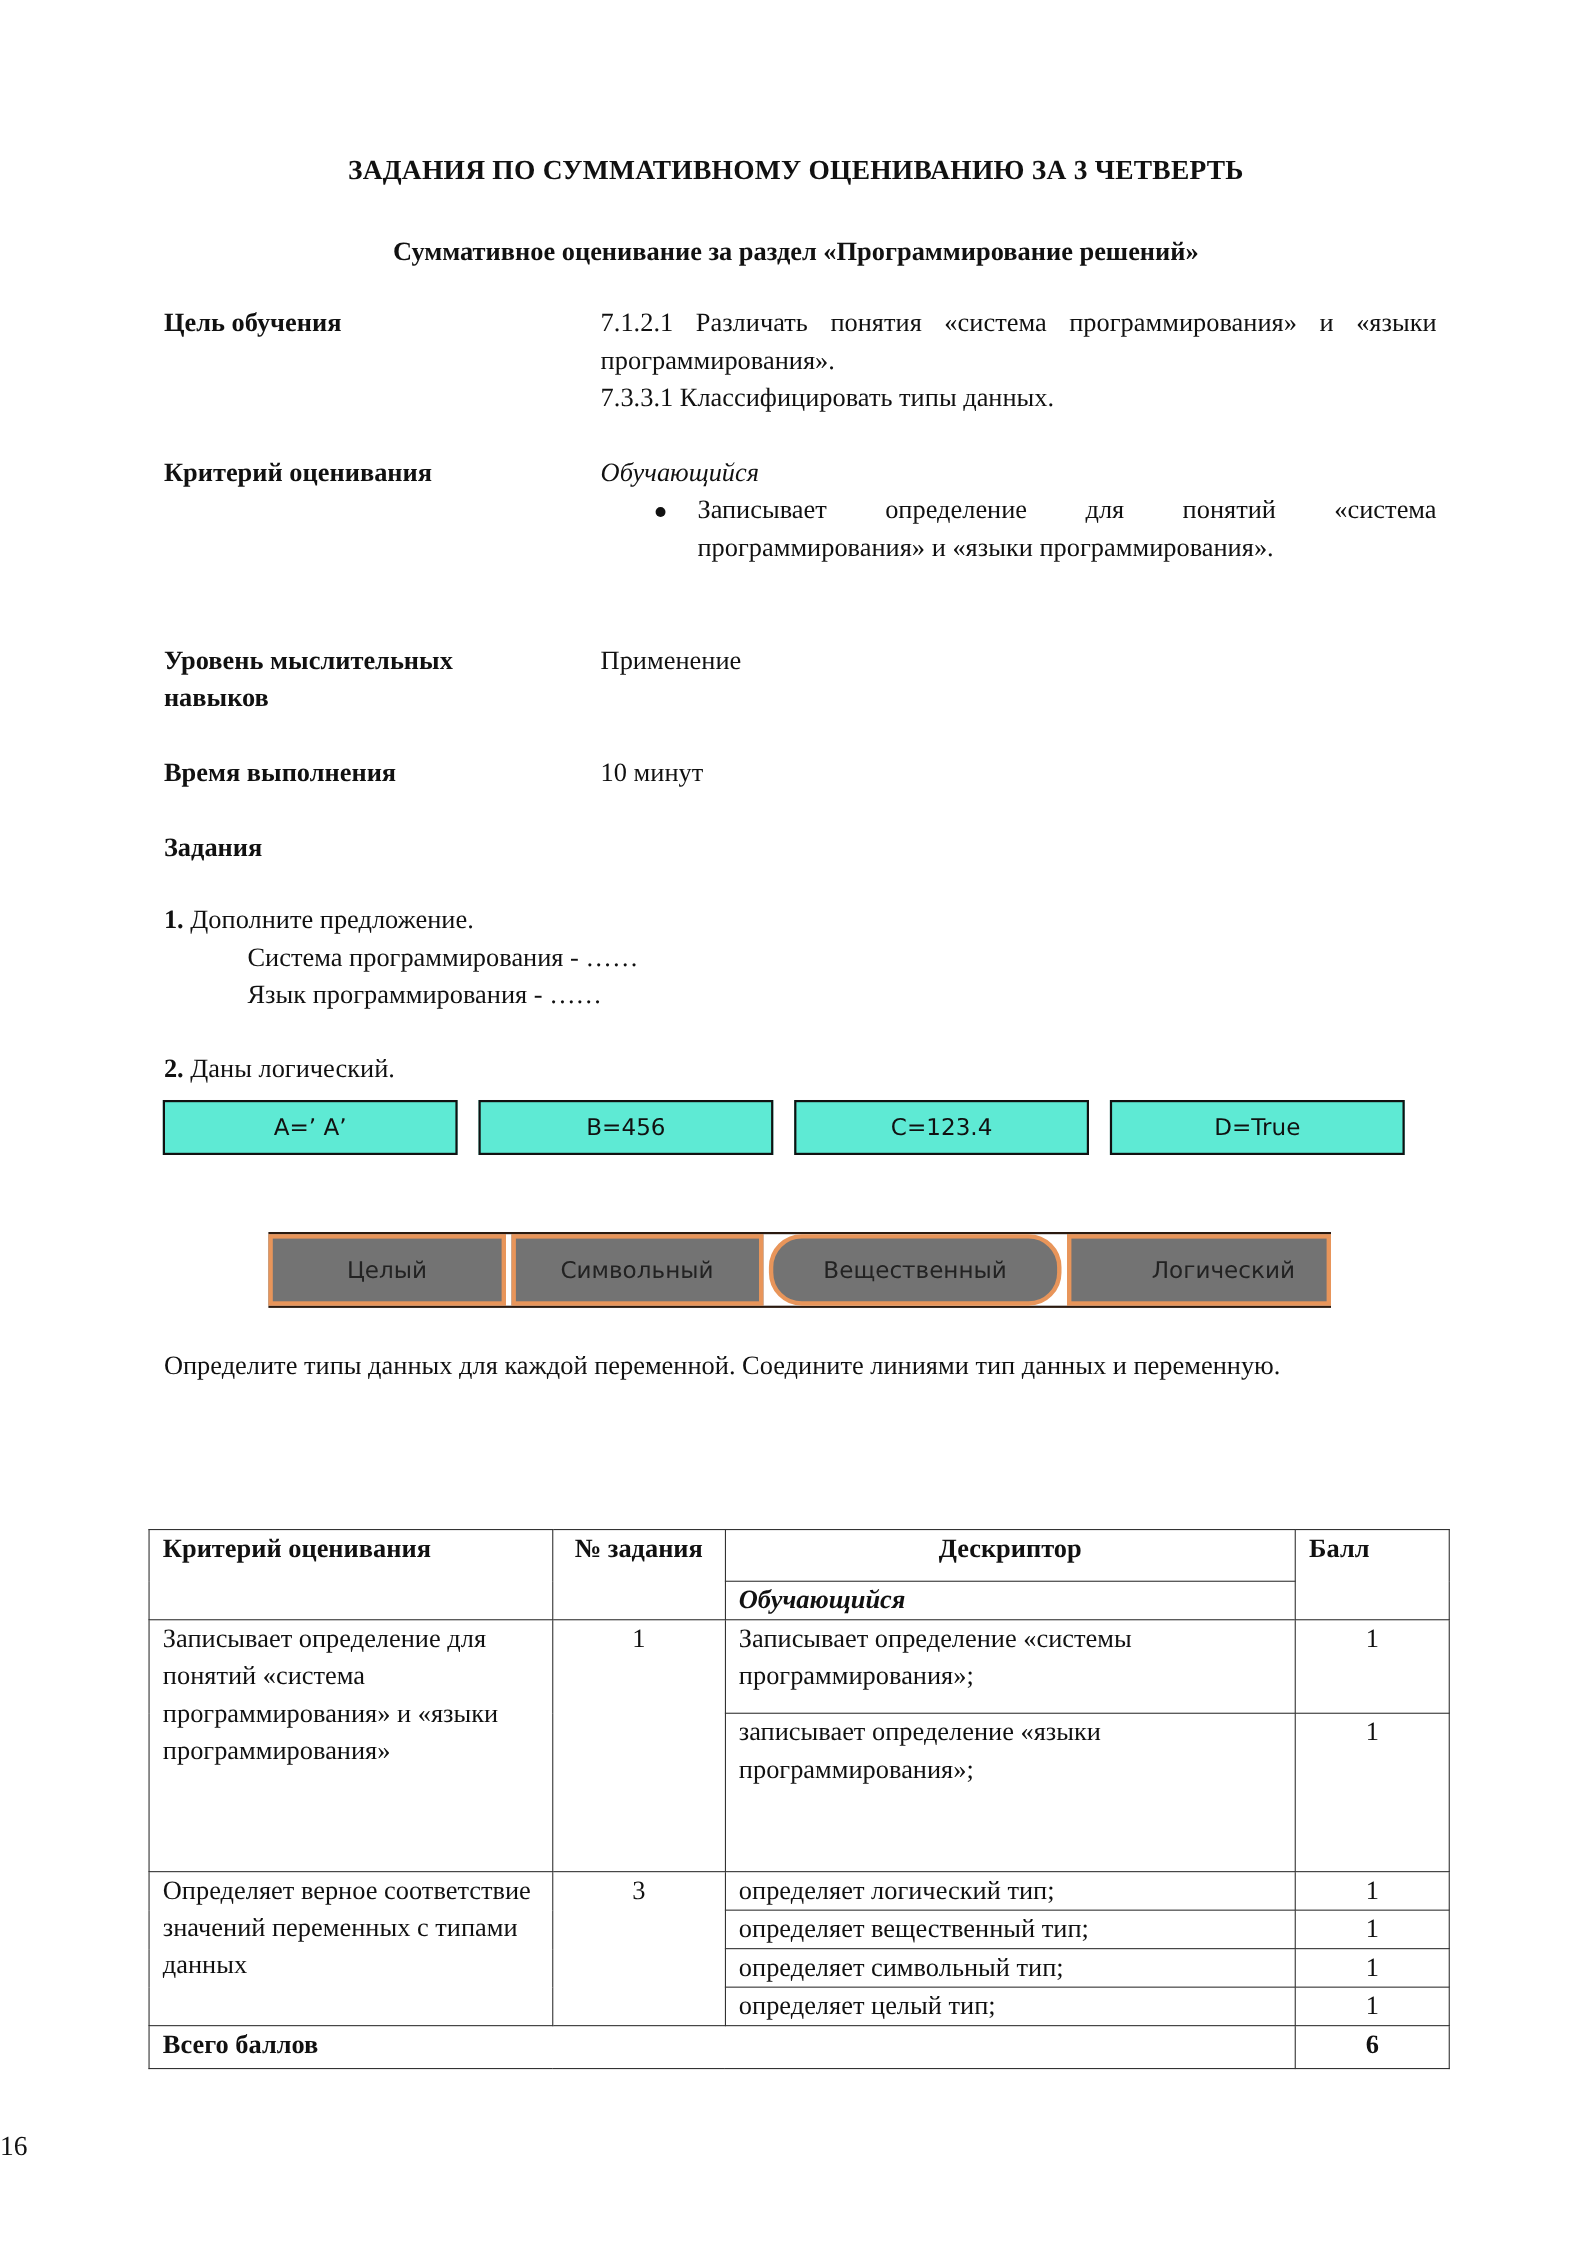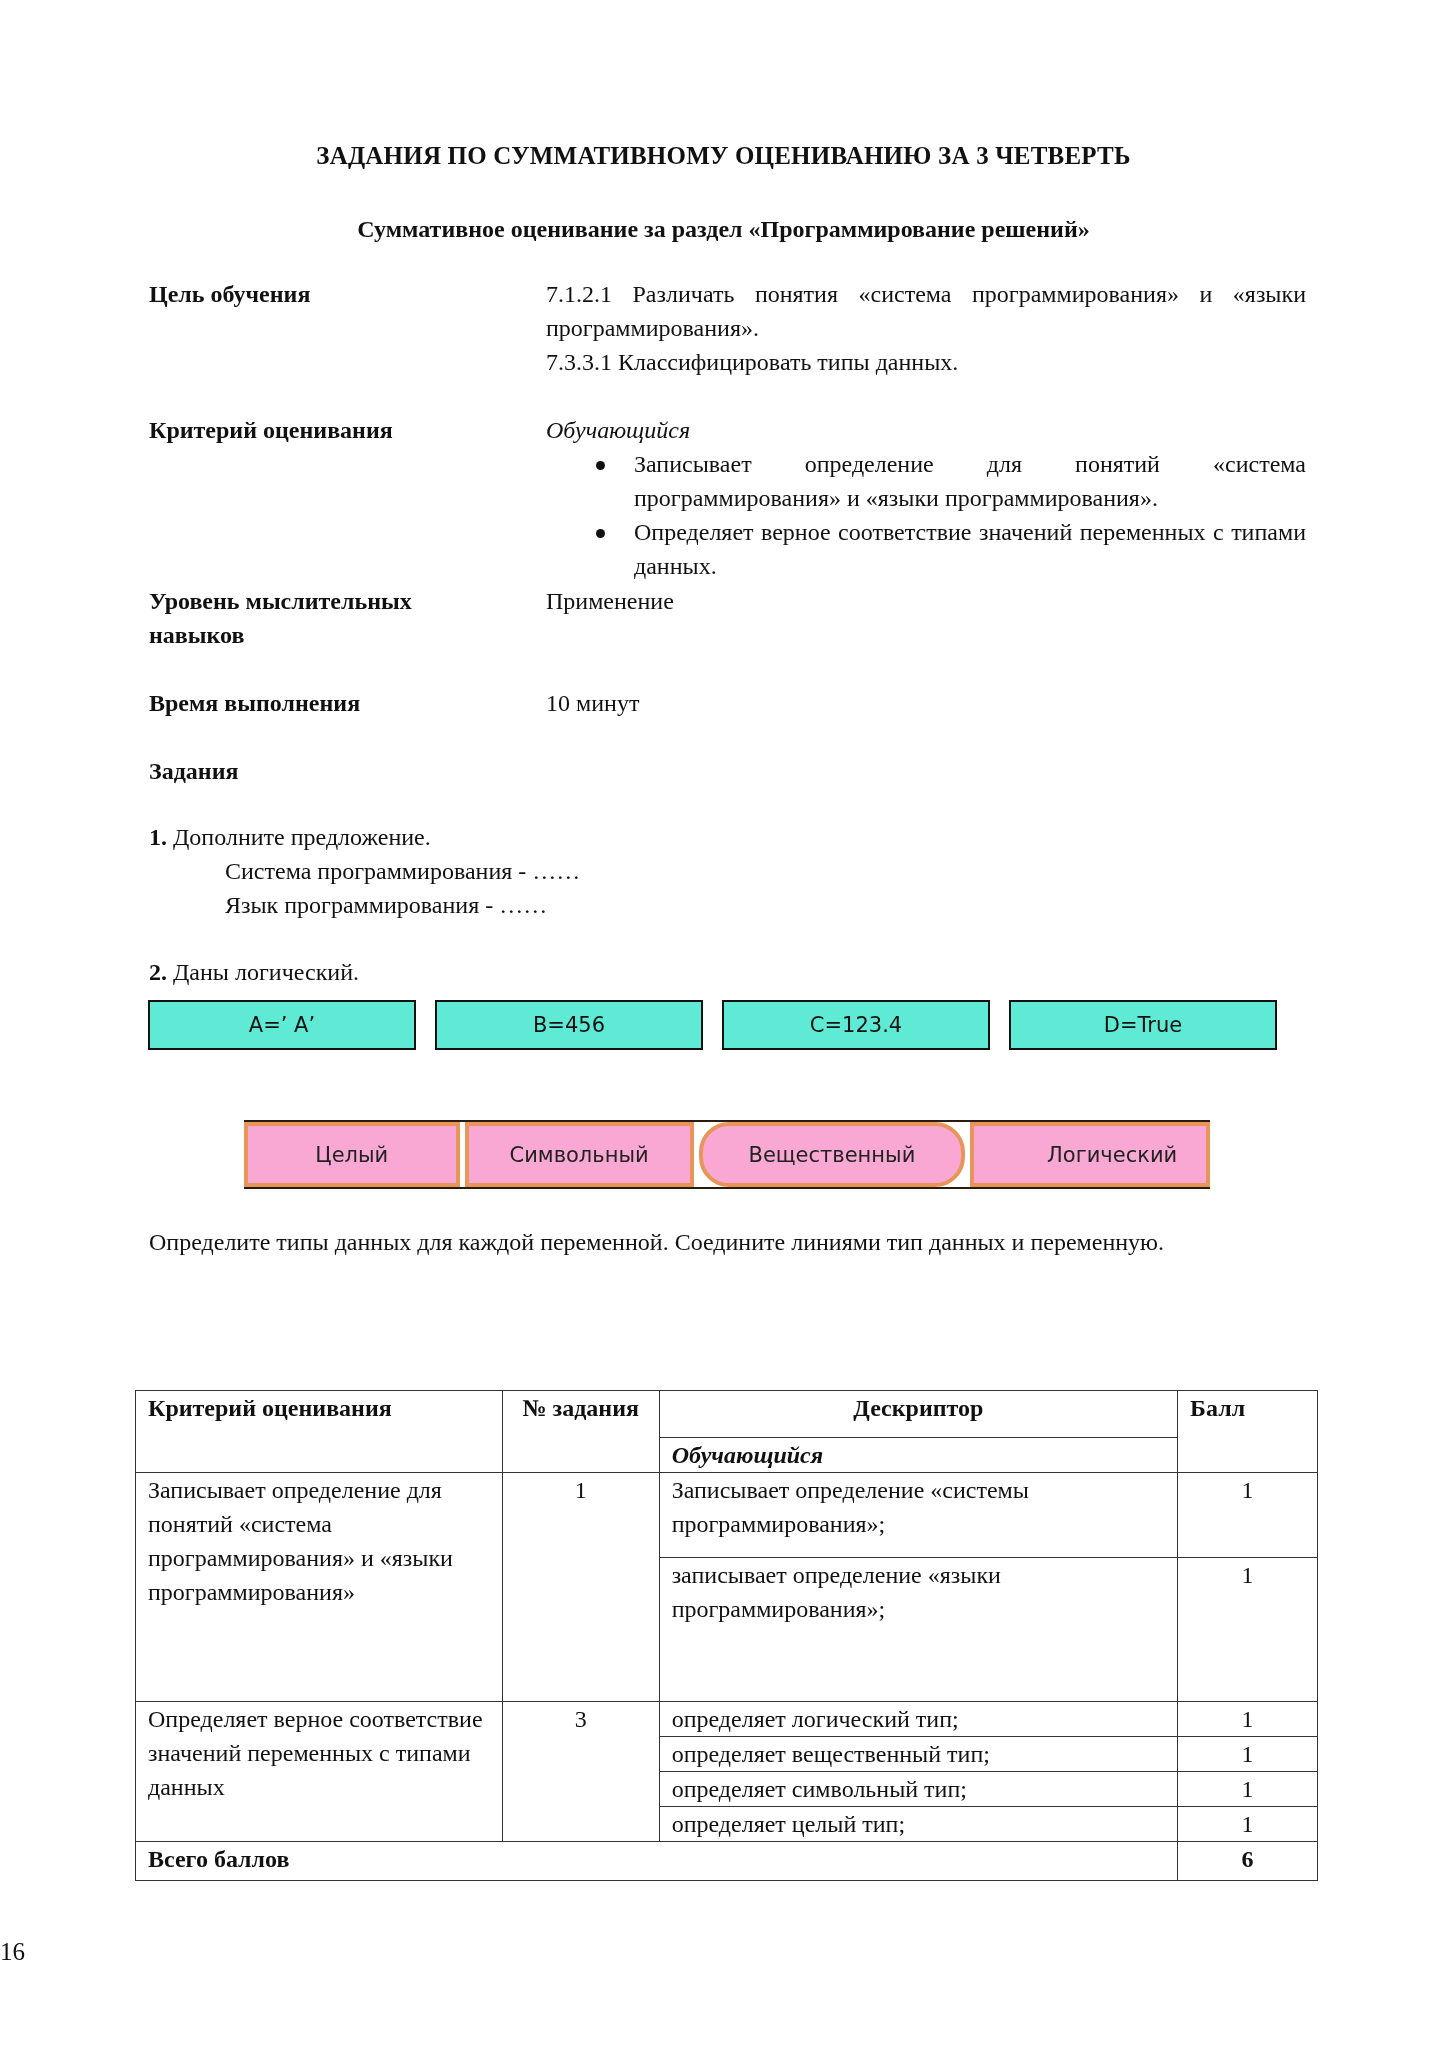--- a/index.html
+++ b/index.html
@@ -37,21 +37,21 @@
     }
     .typebar {
       position: absolute; left: 244px; top: 1120px; width: 966px; height: 69px;
       border-top: 2px solid #2a1a10; border-bottom: 2px solid #2a1a10;
       display: flex; box-sizing: border-box; background: #fff;
     }
     .tbox {
       height: 100%; box-sizing: border-box; border: 4px solid #e8955a;
       display: flex; align-items: center; justify-content: center;
       font-family: "DejaVu Sans", "Liberation Sans", sans-serif; font-size: 21px;
-      color: #222; background: #f9a8d4; margin-right: 5px;
+      color: #222; background: #737373; margin-right: 5px;
     }
     .tbox:last-child { margin-right: 0; }
     table.rubric {
       position: absolute; left: 135px; top: 1390px; width: 1183px;
       border-collapse: collapse; font-size: 24px; line-height: 34px;
     }
     table.rubric td {
       border: 1.5px solid #333; vertical-align: top; padding: 0 12px;
     }
     .hb { font-weight: bold; }
@@ -69,21 +69,20 @@
 <div class="abs value" style="top:277px;">
   <div class="justify">7.1.2.1 Различать понятия «система программирования» и «языки программирования».</div>
   <div>7.3.3.1 Классифицировать типы данных.</div>
 </div>
 
 <div class="abs label" style="top:413px;">Критерий оценивания</div>
 <div class="abs value" style="top:413px;">
   <div class="italic">Обучающийся</div>
   <ul class="bullets">
     <li class="justify"><span class="dot"></span><span>Записывает определение для понятий «система программирования» и «языки программирования».</span></li>
-    <li class="justify"><span class="dot"></span><span>Определяет верное соответствие значений переменных с типами данных.</span></li>
   </ul>
 </div>
 
 <div class="abs label" style="top:584px; width:330px;">Уровень мыслительных навыков</div>
 <div class="abs value" style="top:584px;">Применение</div>
 
 <div class="abs label" style="top:686px;">Время выполнения</div>
 <div class="abs value" style="top:686px;">10 минут</div>
 
 <div class="abs label" style="top:754px;">Задания</div>

